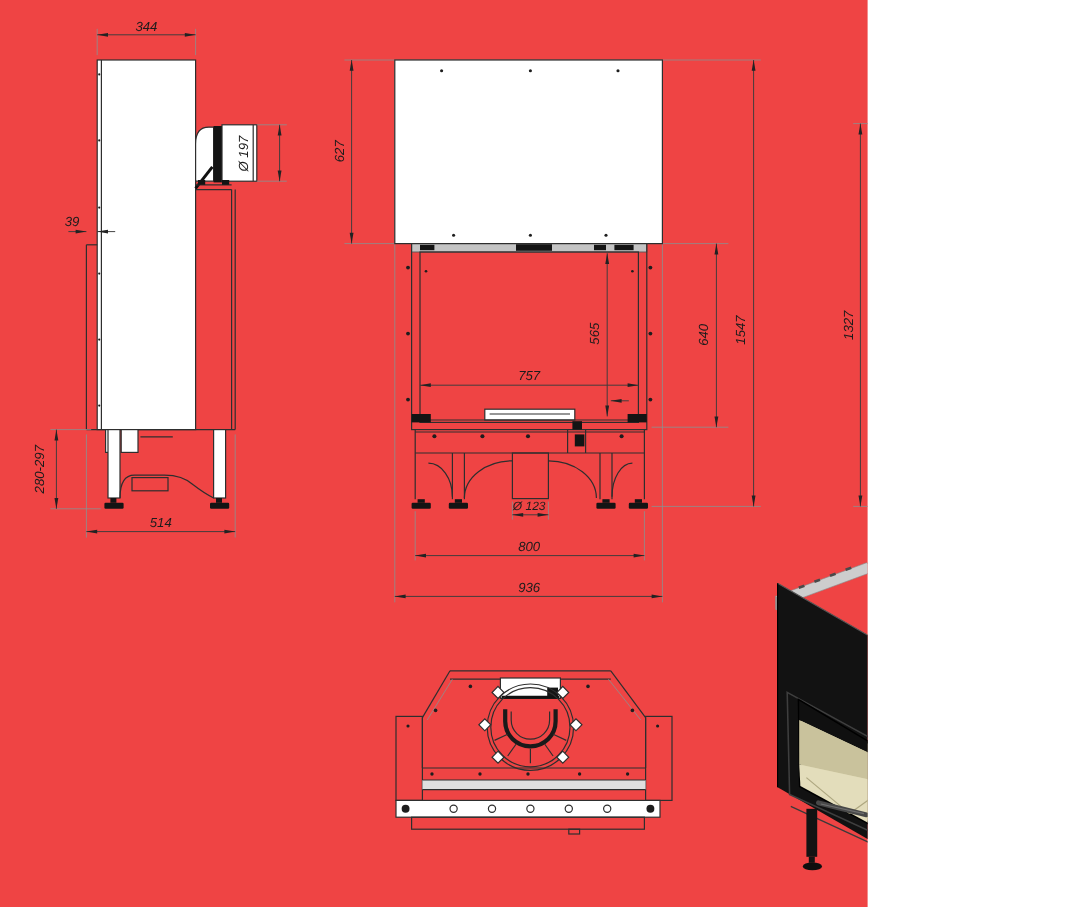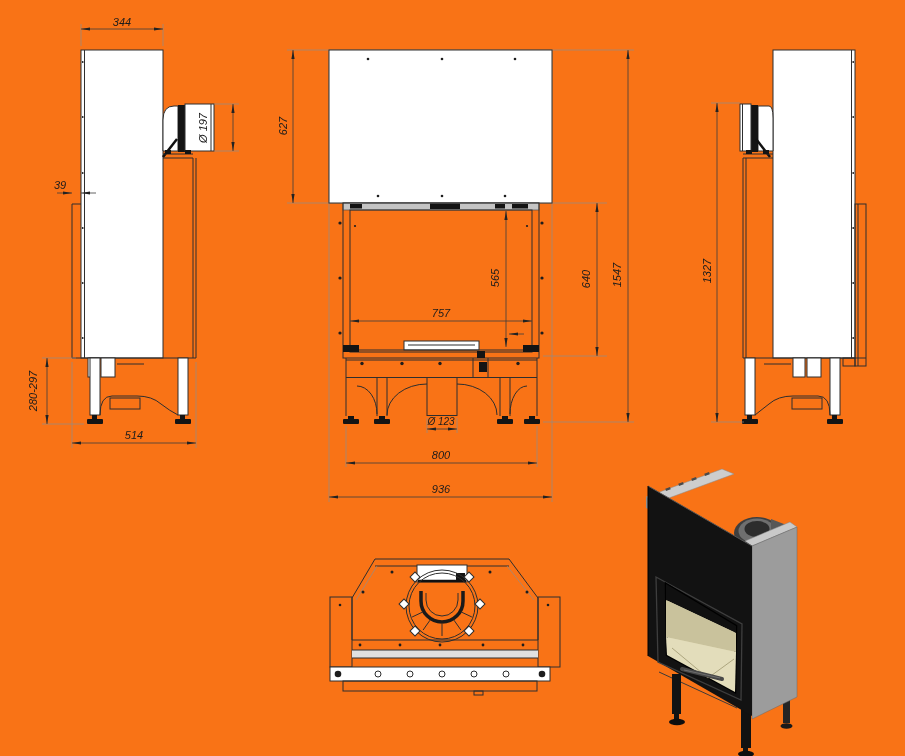--- a/index.html
+++ b/index.html
@@ -1,16 +1,16 @@
 <!DOCTYPE html>
 <html><head>
 <meta charset="utf-8">
 <style>
   html,body{margin:0;padding:0;background:#fff;}
-  .page{position:relative;width:905px;height:756px;background:#f97316;overflow:hidden;
+  .page{position:relative;width:723px;height:756px;background:#ef4444;overflow:hidden;
         font-family:"Liberation Sans",sans-serif;}
   svg{position:absolute;left:0;top:0;}
   .ol{stroke:#2e2e2e;stroke-width:1;fill:none;}
   .olw{stroke:#2e2e2e;stroke-width:1;fill:#fff;}
   .thin{stroke:#8e8e8e;stroke-width:0.7;fill:none;}
   .dimln{stroke:#3c3c3c;stroke-width:0.8;fill:none;}
   .blk{fill:#141414;stroke:none;}
   .dot{fill:#1d1d1d;stroke:none;}
   .dim{font:italic 11px "Liberation Sans",sans-serif;fill:#1c1c1c;}
   .dimsm{font:italic 10px "Liberation Sans",sans-serif;fill:#1c1c1c;}

